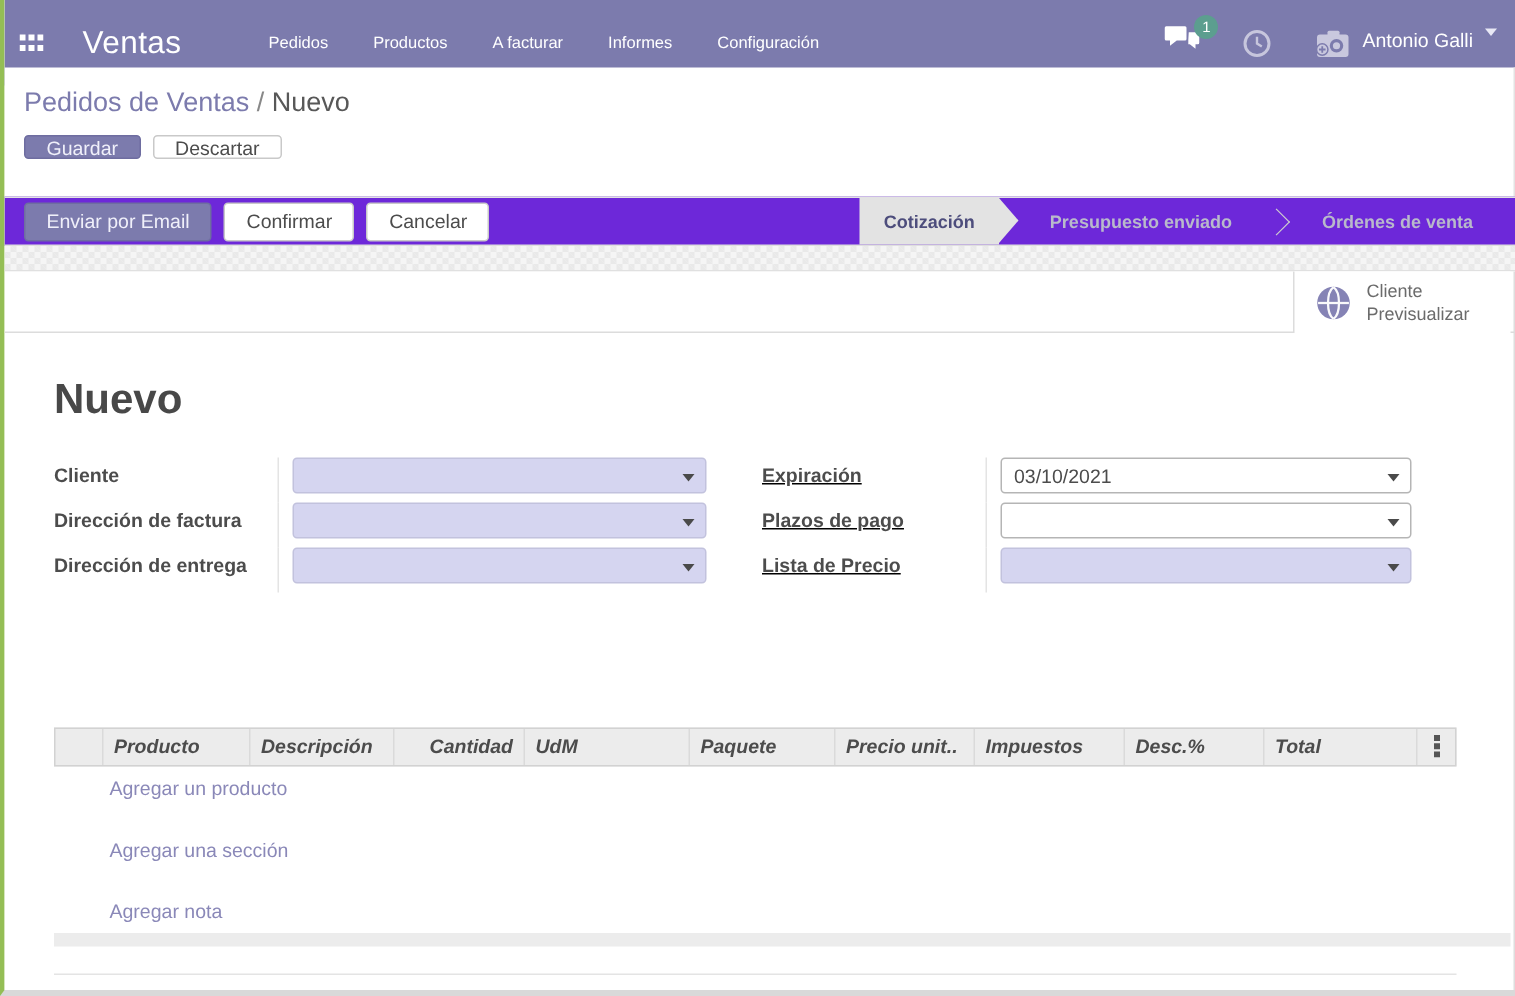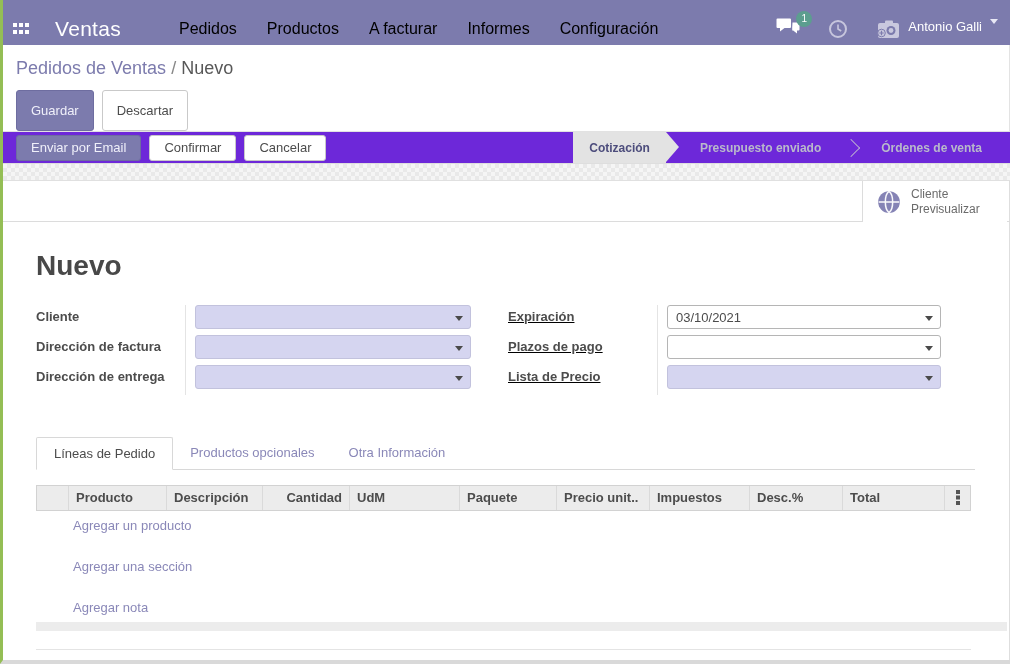--- a/index.html
+++ b/index.html
@@ -13,39 +13,39 @@
   }
   
   .navbar {
     position:absolute; left:0; top:0; right:0; height:57px;
     background:#7C7BAD; display:flex; align-items:center;
     color:#fff; padding:0 12px 0 8px;
   }
   .apps-btn { width:20px; height:20px; display:flex; align-items:center; justify-content:center; cursor:pointer; }
   .brand { font-size:21px; margin-left:24px; letter-spacing:.3px; }
   .nav-menu { display:flex; margin-left:58px; gap:30px; }
-  .nav-item { font-size:16px; color:#000000; cursor:pointer; }
+  .nav-item { font-size:11px; color:#ffffff; cursor:pointer; }
   .nav-right { margin-left:auto; display:flex; align-items:center; gap:28px; }
   .msg-wrap { position:relative; cursor:pointer; }
   .badge {
     position:absolute; top:-7px; right:-12px; min-width:16px; height:16px;
     background:#5C9E8F; border-radius:50%; color:#fff; font-size:10px;
     display:flex; align-items:center; justify-content:center; padding:0 3px;
   }
   .user-menu { display:flex; gap:8px; cursor:pointer; }
   .user-name { font-size:13px; color:#fff; }
   .caret-down-w { width:0; height:0; border-left:4px solid transparent; border-right:4px solid transparent; border-top:5px solid #e8e8f5; }
   
   .control-panel { position:absolute; left:0; top:45px; right:0; height:86px; background:#fff; border-right:1px solid #e3e3e3; }
   .breadcrumb { position:absolute; left:13px; top:13px; font-size:18px; }
   .breadcrumb .bc-link { color:#7C7BAD; cursor:pointer; }
   .breadcrumb .bc-sep { color:#888; }
   .breadcrumb .bc-current { color:#585858; }
   .cp-buttons { position:absolute; left:13px; top:45px; display:flex; gap:8px; }
-  .btn { font-family:"Liberation Sans",sans-serif; font-size:13px; height:41px; padding:0 14px; border-radius:3px; cursor:pointer; }
+  .btn { font-family:"Liberation Sans",sans-serif; font-size:13px; height:16px; padding:0 14px; border-radius:3px; cursor:pointer; }
   .btn-primary { background:#7C7BAD; border:1px solid #6e6da0; color:#f0f0fa; }
   .btn-default { background:#fff; border:1px solid #c9c9c9; color:#4c4c4c; }
   
   .statusbar {
     position:absolute; left:0; top:131px; right:0; height:33px; background:#6d28d9;
     border-top:1px solid #e2e2e2; border-bottom:1px solid #dedede;
     display:flex; align-items:center; padding-left:13px;
   }
   .sb-buttons { display:flex; gap:8px; }
   .sb-buttons .btn { height:26px; }
@@ -94,21 +94,21 @@
   }
   .field-caret { position:absolute; right:7px; top:10px; width:0; height:0;
     border-left:4px solid transparent; border-right:4px solid transparent; border-top:5px solid #4a4a4a; }
   
   .tab-row { position:absolute; left:33px; top:215px; width:939px; display:flex; border-bottom:1px solid #d8d8d8; }
   .tab { font-size:13px; padding:8px 17px; cursor:pointer; }
   .tab.active { background:#fff; border:1px solid #d8d8d8; border-bottom:1px solid #fff; margin-bottom:-1px; color:#4c4c4c; border-radius:2px 2px 0 0; }
   .tab.inactive { color:#8a88b8; }
   
   .ol-table { position:absolute; left:33px; top:263px; width:935px; }
-  .ol-header { display:flex; background:#ececec; border:1px solid #d2d2d2; height:26px; }
+  .ol-header { display:flex; background:#ececec; border:1px solid #d2d2d2; height:26px;font-style:italic; }
   .ol-th { font-size:13px; font-weight:bold; color:#4c4c4c; padding:4px 7px; border-left:1px solid #dadada; overflow:hidden; white-space:nowrap; text-overflow:ellipsis; }
   .ol-th:first-child { border-left:none; }
   .c-blank{width:31px} .c-producto{width:98px} .c-desc{width:96px}
   .c-cant{width:87px; text-align:right} .c-udm{width:110px} .c-paq{width:97px}
   .c-precio{width:93px} .c-imp{width:100px} .c-descpct{width:93px; text-align:left}
   .c-total{width:102px; } .c-dots{width:26px; text-align:center; padding:3px 0; cursor:pointer;}
   .ol-links { display:flex; gap:26px; padding:7px 0 7px 37px; border-bottom:1px solid #d9d9d9;flex-direction:column; }
   .ol-link { font-size:13px; color:#8a88b8; cursor:pointer; }
   .ol-empty-row { height:27px; border-bottom:1px solid #e4e4e4; }
   .footer-bar { position:absolute; left:33px; top:400px; right:2px; height:9px; background:#ececec; }
@@ -257,25 +257,20 @@
       </div>
       <div class="field-row">
         <div class="field-label">Lista de Precio</div>
         <div class="field-box lavender">
           <input value="" style="">
           <span class="field-caret"></span>
         </div>
       </div>
     </div>
 
-    <div class="tab-row">
-      <div class="tab active">Líneas de Pedido</div>
-      <div class="tab inactive">Productos opcionales</div>
-      <div class="tab inactive">Otra Información</div>
-    </div>
 
     <div class="ol-table">
       <div class="ol-header">
         <div class="ol-th c-blank"></div>
         <div class="ol-th c-producto">Producto</div>
         <div class="ol-th c-desc">Descripción</div>
         <div class="ol-th c-cant">Cantidad</div>
         <div class="ol-th c-udm">UdM</div>
         <div class="ol-th c-paq">Paquete</div>
         <div class="ol-th c-precio">Precio unit..</div>

